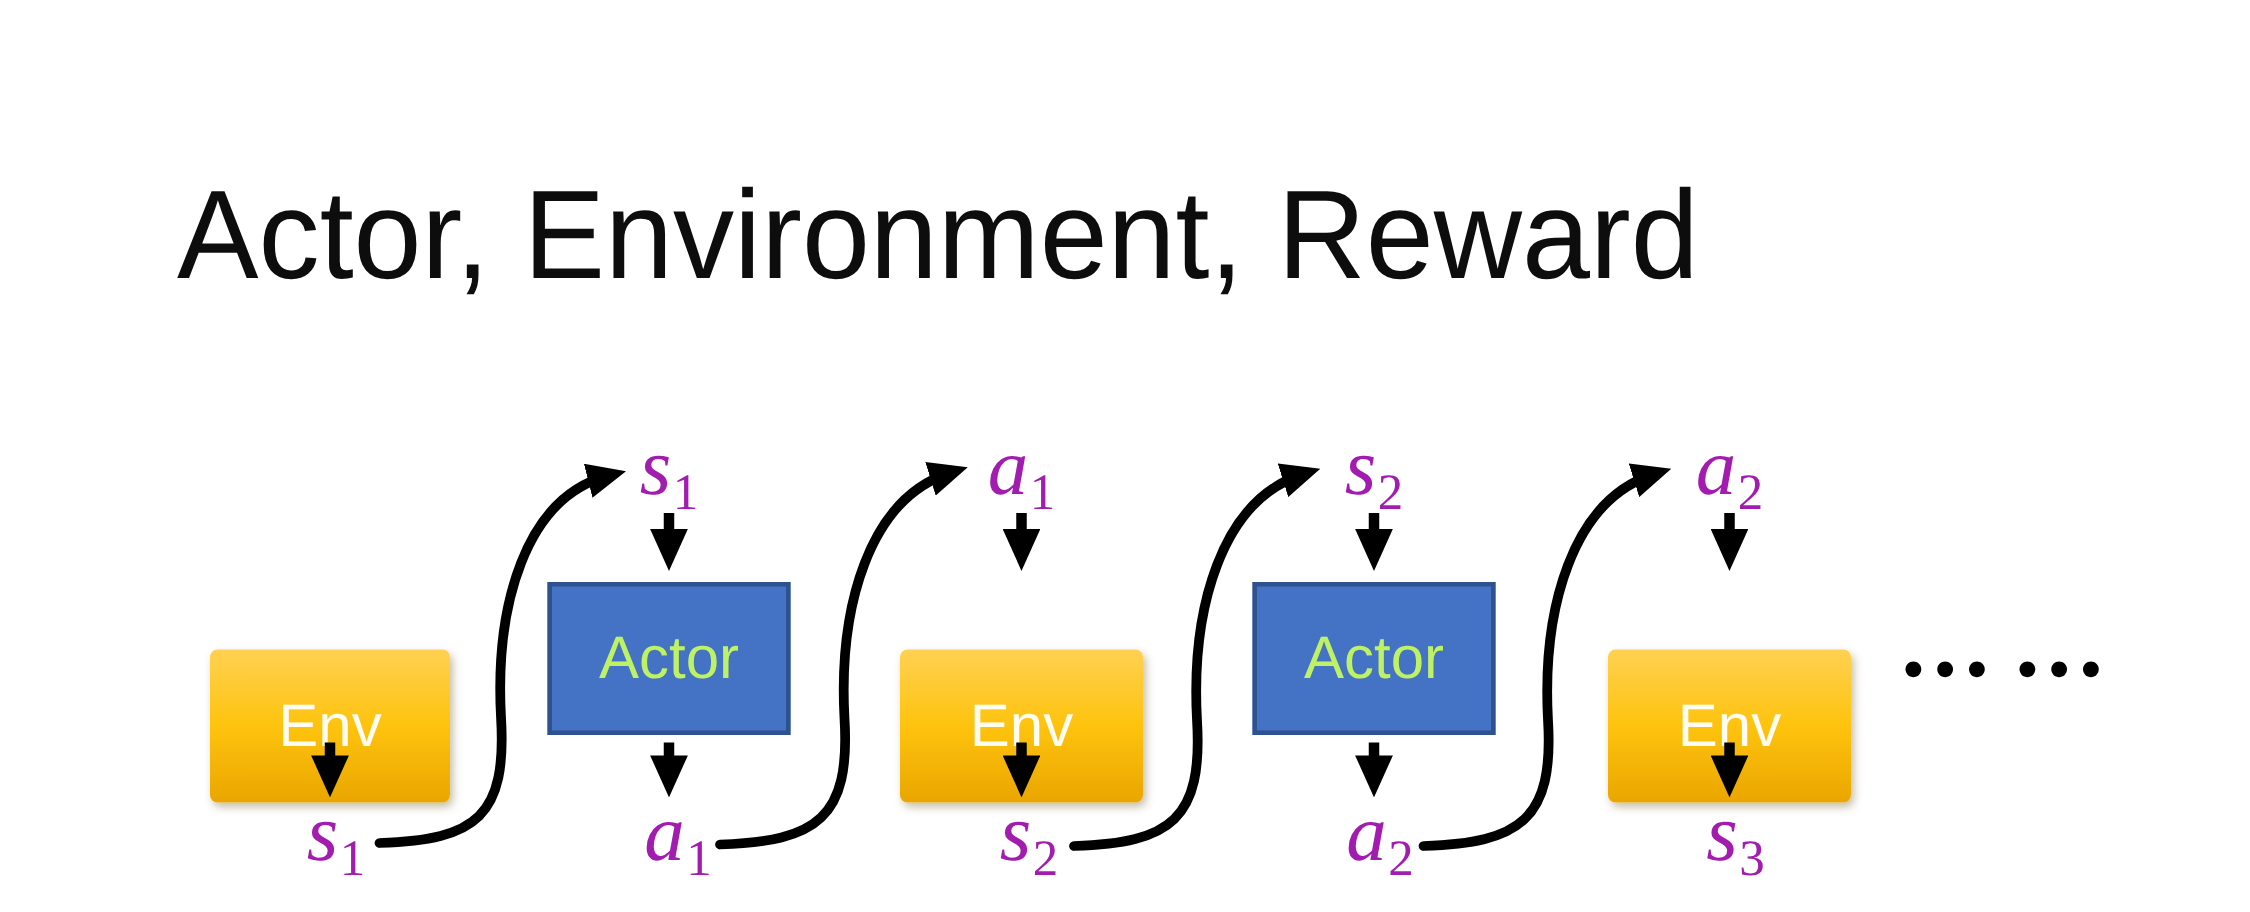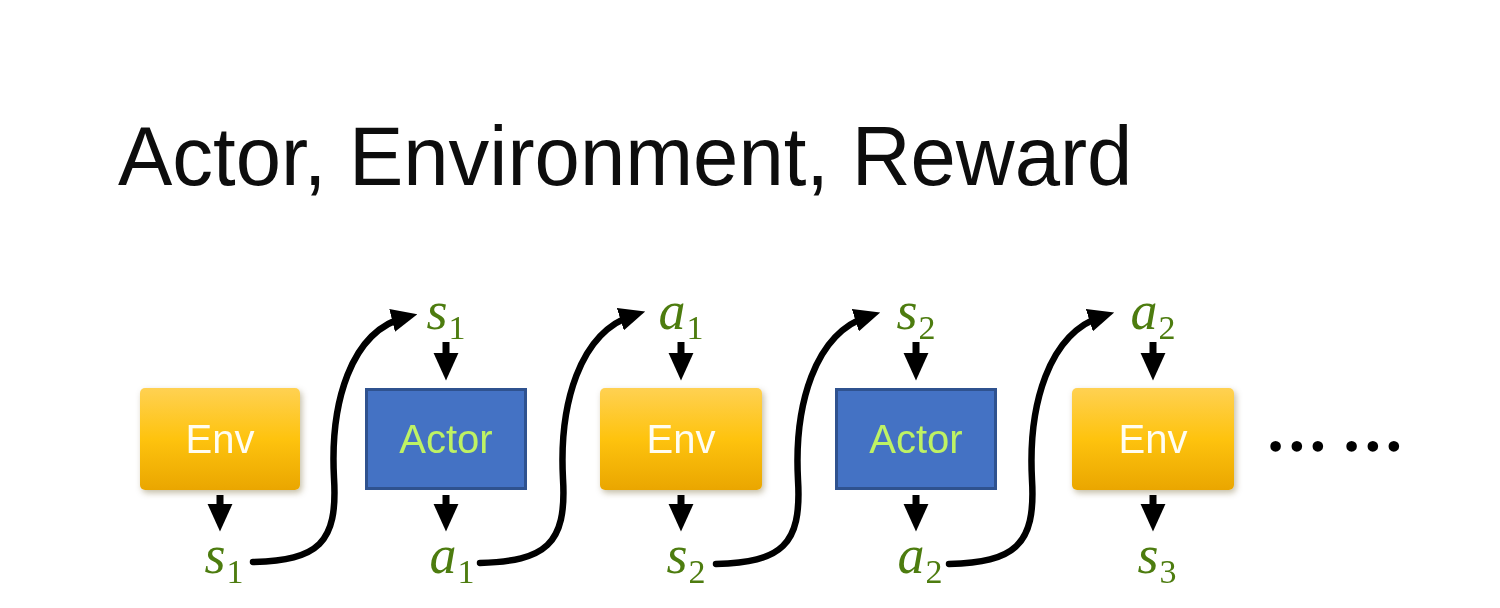--- a/index.html
+++ b/index.html
@@ -15,27 +15,28 @@
   }
   .box {
     position:absolute; top:388px; height:102px;
     display:flex; align-items:center; justify-content:center;
     font-size:40px; line-height:1; box-sizing:border-box;
   }
   .box.env {
     background:linear-gradient(180deg, #ffd152 0%, #fec30e 50%, #eaa600 100%);
     border-radius:5px; color:#fffdf2;
     box-shadow:2px 3px 6px rgba(90,70,0,0.35);
+    margin-top:45px;
   }
   .box.actor {
     background:#4472c4; border:3px solid #2f528f; color:#bef264;
   }
   .mlabel {
     position:absolute; transform:translateX(-50%); white-space:nowrap;
-    color:#4d7c0f; font-family:"Liberation Serif", serif;
+    color:#a21caf; font-family:"Liberation Serif", serif;
   }
   .mlabel .base { font-style:italic; font-size:54px; line-height:1; }
   .mlabel .sub  { font-style:normal; font-size:34px; line-height:1;
                   vertical-align:-10px; margin-left:1px; }
   .mlabel.top    { top:284px; }
   .mlabel.bottom { top:528px; }
   .dots {
     position:absolute; left:1266px; top:430px; color:#000;
     font-size:30px; font-weight:bold; letter-spacing:2px;
     font-family:"DejaVu Sans", sans-serif; white-space:pre;

